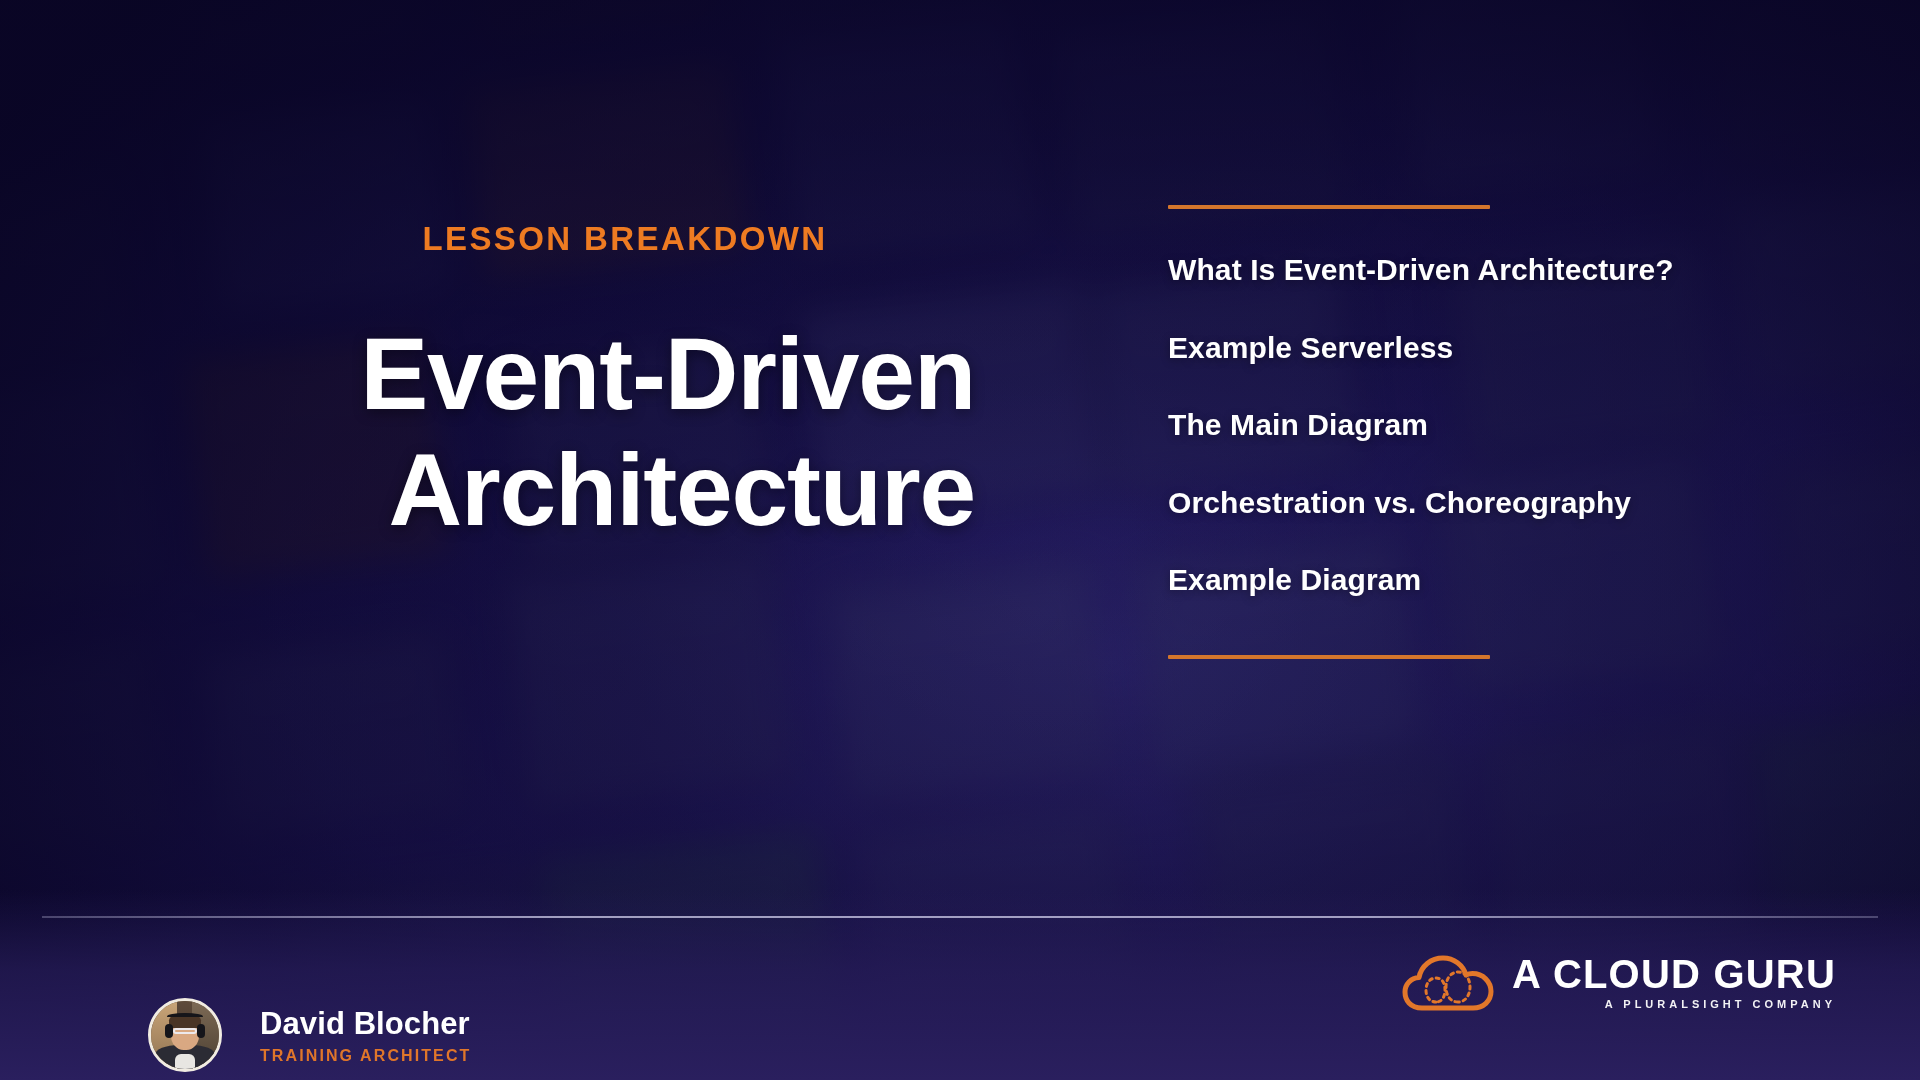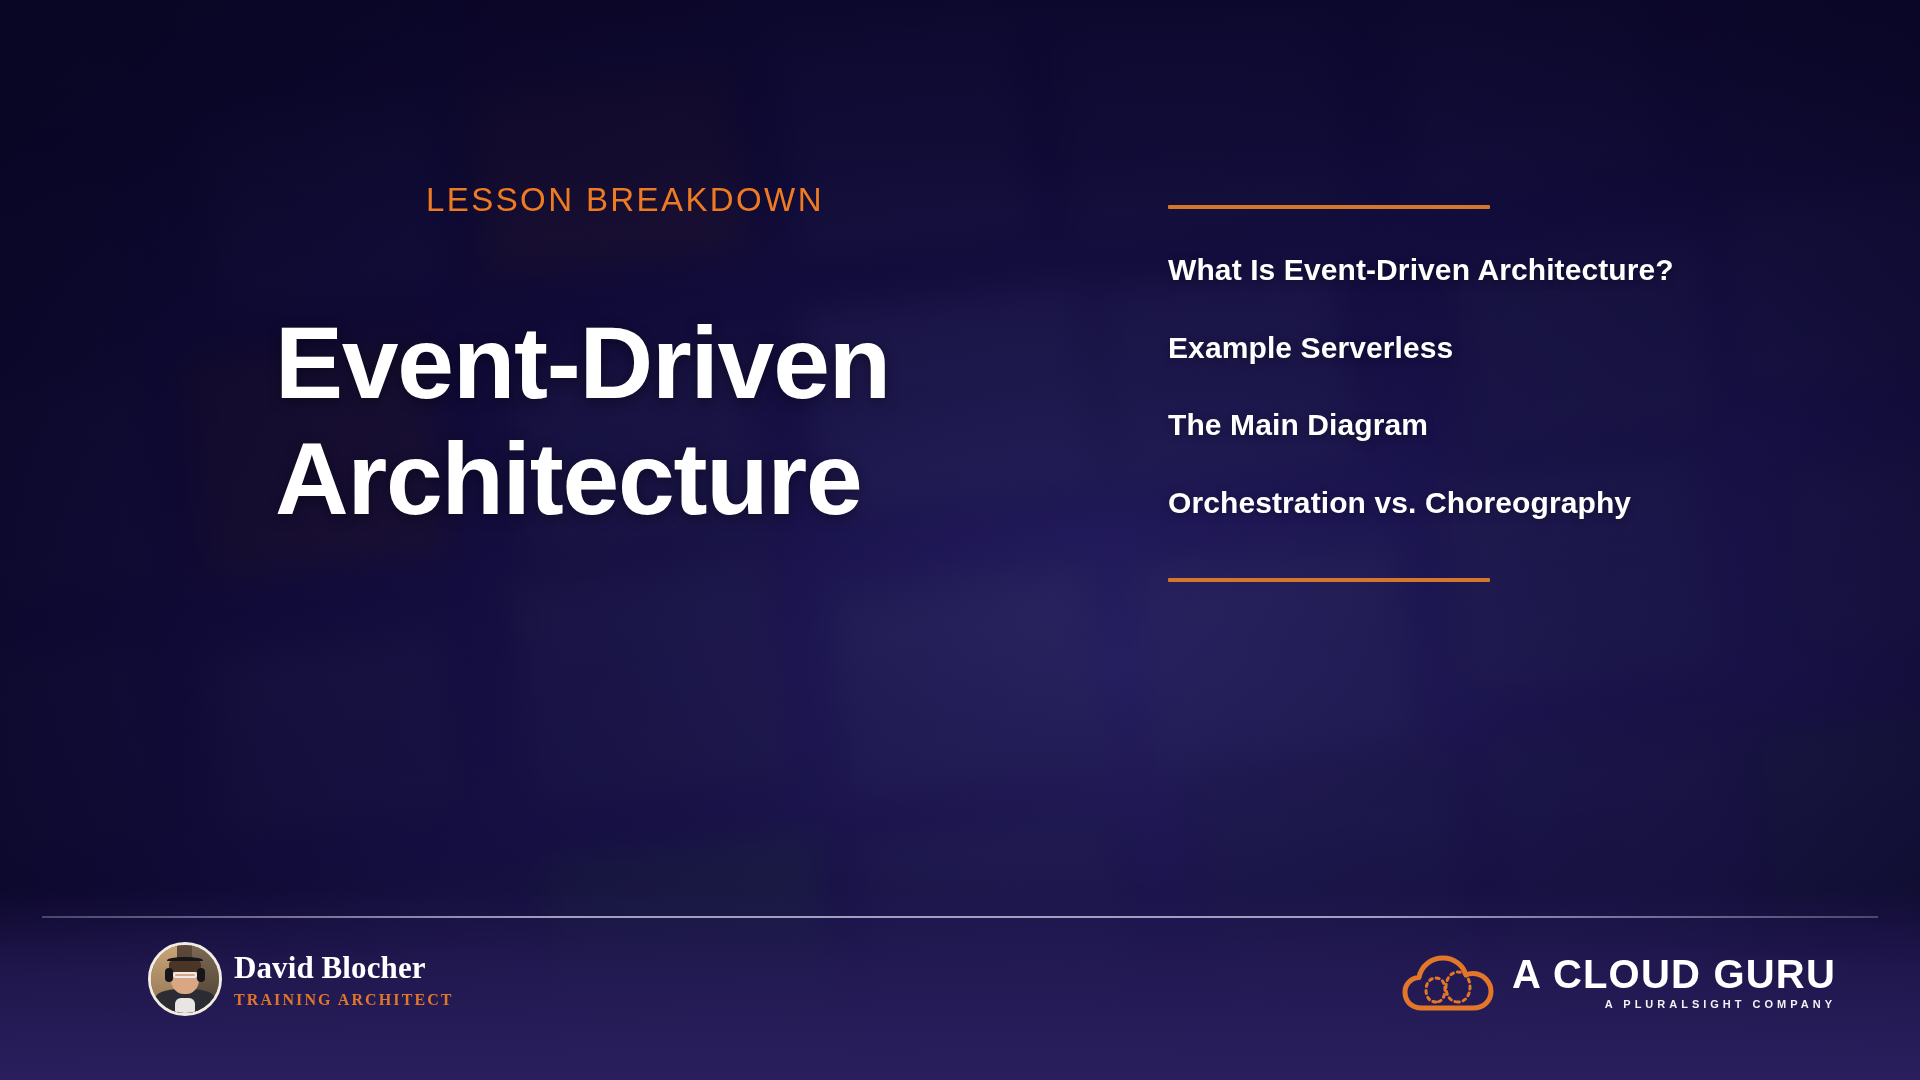--- a/index.html
+++ b/index.html
@@ -61,35 +61,35 @@
 
   
   #left-col {
     position:absolute;
     left:150px; top:150px;
     width:950px; height:620px;
     display:flex; flex-direction:column;
     align-items:center; justify-content:flex-start;
   }
   #eyebrow {
-    margin-top:31px;
+    margin-top:70px;
     color:#ee7b22;
     font-size:33px;
-    font-weight:normal;
+    font-weight:bold;
     letter-spacing:2.4px;
     text-transform:uppercase;
     white-space:nowrap;
   }
   #slide-title {
-    margin-top:86px;
+    margin-top:58px;
     color:#ffffff;
     font-size:102px;
     font-weight:bold;
     line-height:1.14;
-    text-align:left;
+    text-align:right;
     letter-spacing:-1.2px;
     text-shadow:0 3px 14px rgba(0,0,0,0.42);
     max-width:700px;
   }
 
   
   #right-col {
     position:absolute;
     left:1168px; top:205px;
     width:620px;
@@ -115,22 +115,22 @@
   
   #footer-divider {
     position:absolute;
     left:42px; right:42px; top:916px;
     height:2px;
     background:linear-gradient(90deg, rgba(200,198,230,0.30) 0%, rgba(214,212,240,0.72) 28%, rgba(214,212,240,0.72) 72%, rgba(200,198,230,0.30) 100%);
   }
 
   #presenter {
     position:absolute;
-    left:148px; top:942px;
-    display:flex; align-items:center; gap:12px;font-family:Liberation Serif, serif;
+    left:148px; top:998px;
+    display:flex; align-items:center; gap:38px;
   }
   #avatar {
     position:relative;
     width:74px; height:74px;
     border-radius:50%;
     border:3px solid #f1ece2;
     overflow:hidden;
     background:#6a5742;
     flex:0 0 auto;
   }
@@ -228,20 +228,21 @@
     </div>
 
     <div id="right-col">
       <div class="hrule"></div>
 
       <div id="agenda">
         <div class="agenda-item">What Is Event-Driven Architecture?</div>
         <div class="agenda-item">Example Serverless</div>
         <div class="agenda-item">The Main Diagram</div>
         <div class="agenda-item">Orchestration vs. Choreography</div>
+        <div class="agenda-item">Example Diagram</div>
       </div>
 
       <div class="hrule" id="rule-bottom"></div>
     </div>
 
     <div id="footer-divider"></div>
 
     <div id="presenter">
       <div id="avatar">
         <div class="bg-l"></div>

